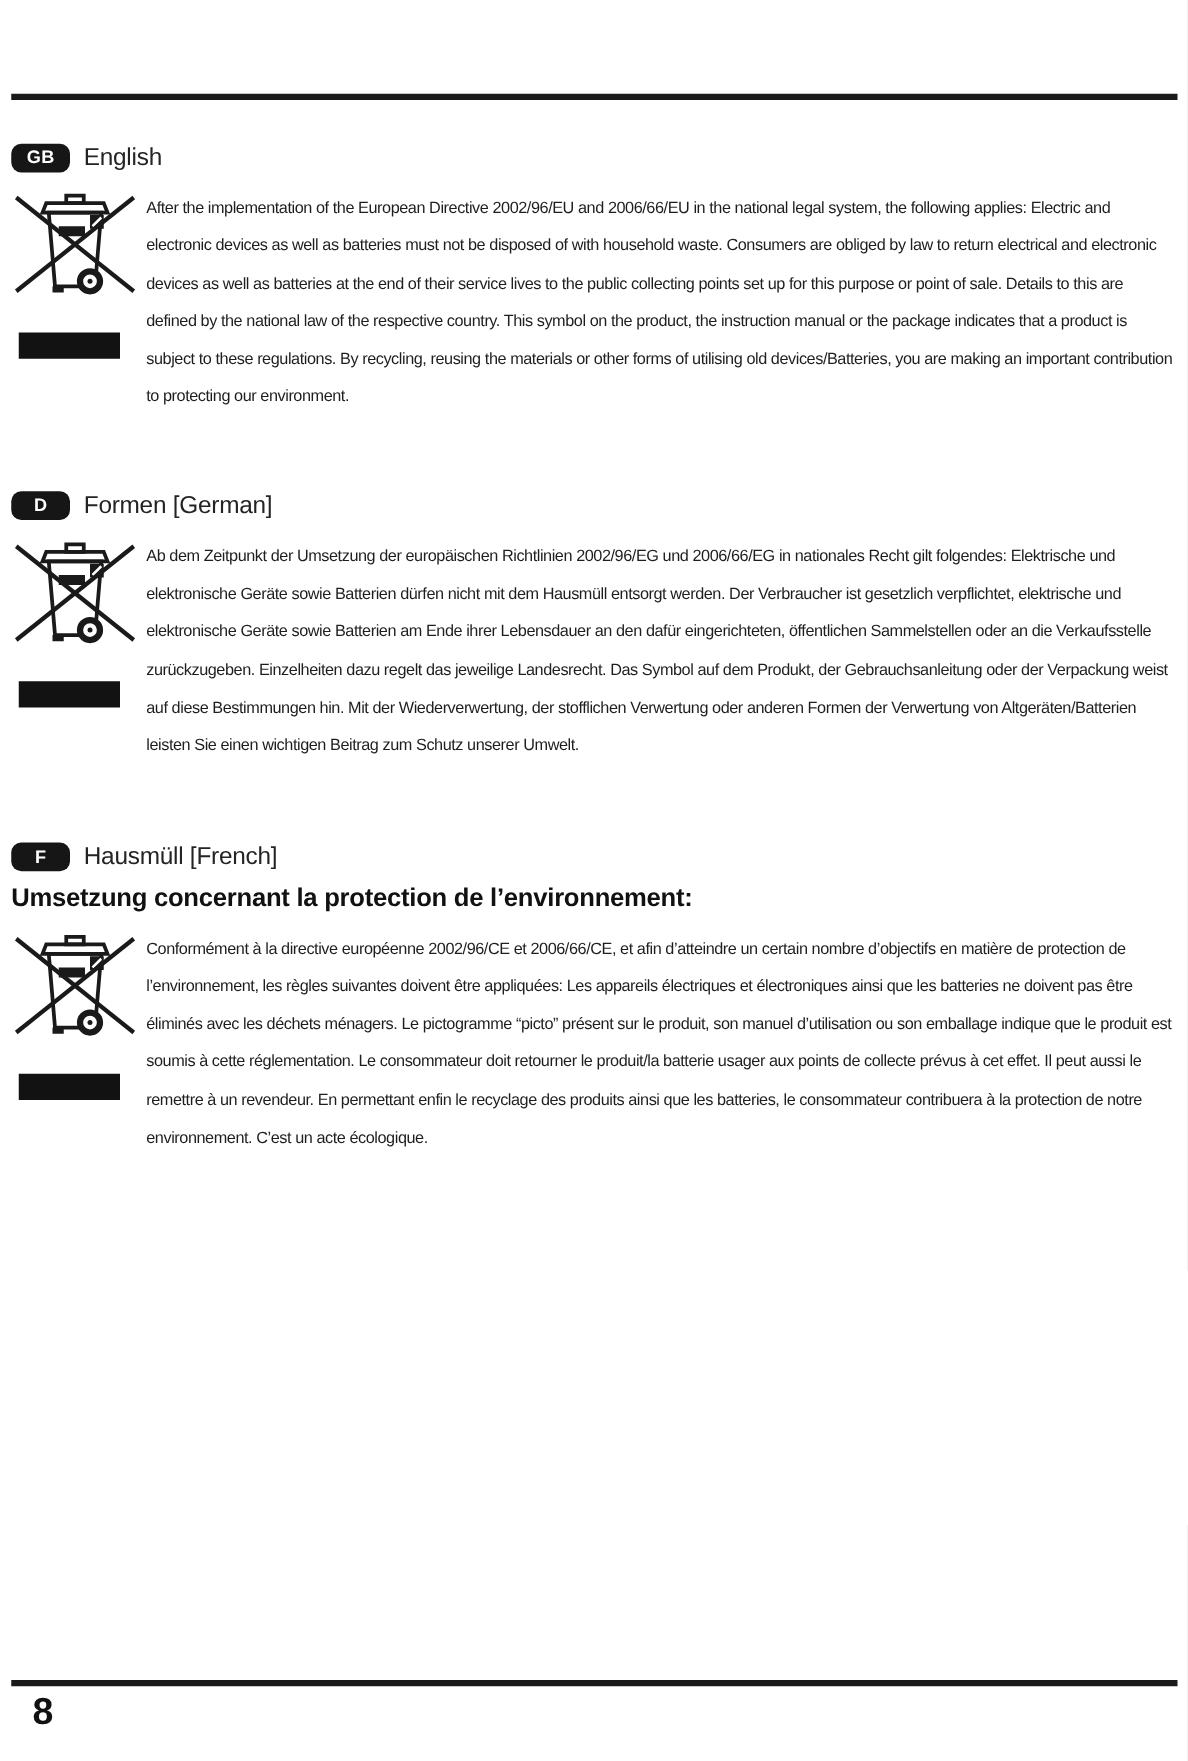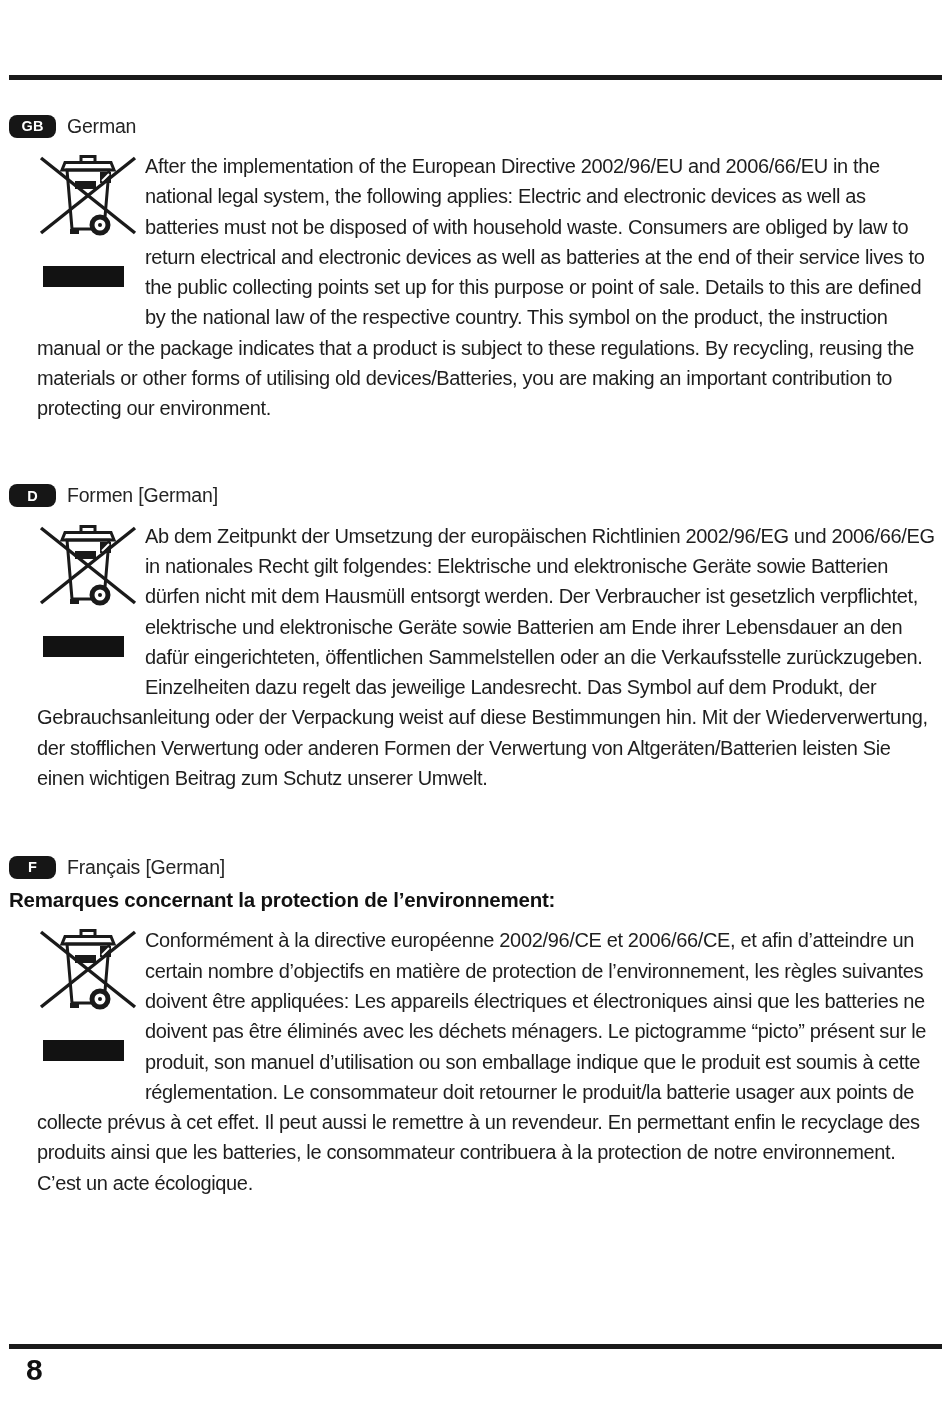--- a/index.html
+++ b/index.html
@@ -60,25 +60,24 @@
   }
   .sec-heading {
     margin-top: 9px;
     font-size: 20.5px;
     font-weight: bold;
     color: #111111;
     letter-spacing: -0.2px;
   }
   .para {
     margin-top: 13px;
-    font-size: 20px;
+    font-size: 13px;
     line-height: 30.3px;
     letter-spacing: -0.35px;
     color: #1e1e1e;
-    margin-left: 28px;
   }
   .para::after { content: ""; display: block; clear: both; }
   .weee-block {
     float: left;
     width: 108px;
     height: 152px;
     margin-top: 2px;
   }
   .weee-bin-svg { display: block; width: 102px; height: 90px; }
   .weee-bar {
@@ -101,21 +100,21 @@
 
 <div class="page">
 
   <div class="rule top-rule"></div>
 
   <div class="content">
 
     <section class="lang-section sec-1">
       <div class="lang-row">
         <span class="badge">GB</span>
-        <span class="lang-name">German</span>
+        <span class="lang-name">English</span>
       </div>
       <div class="para">
         <span class="weee-block">
           <svg class="weee-bin-svg" viewBox="0 0 102 90">
             <g fill="none" stroke="#1a1a1a" stroke-width="3">
               <rect x="44" y="3.5" width="14" height="6"></rect>
               <path d="M28 9.5 L74 9.5 L77 17 L25 17 Z"></path>
               <path d="M30 17 L72 17 L67 76 L35 76 Z"></path>
             </g>
             <rect x="38" y="28" width="21" height="8" fill="#1a1a1a"></rect>
@@ -161,23 +160,23 @@
           </svg>
           <span class="weee-bar" style="display:block"></span>
         </span>
         <span>Ab dem Zeitpunkt der Umsetzung der europäischen Richtlinien 2002/96/EG und 2006/66/EG in nationales Recht gilt folgendes: Elektrische und elektronische Geräte sowie Batterien dürfen nicht mit dem Hausmüll entsorgt werden. Der Verbraucher ist gesetzlich verpflichtet, elektrische und elektronische Geräte sowie Batterien am Ende ihrer Lebensdauer an den dafür eingerichteten, öffentlichen Sammelstellen oder an die Verkaufsstelle zurückzugeben. Einzelheiten dazu regelt das jeweilige Landesrecht. Das Symbol auf dem Produkt, der Gebrauchsanleitung oder der Verpackung weist auf diese Bestimmungen hin. Mit der Wiederverwertung, der stofflichen Verwertung oder anderen Formen der Verwertung  von Altgeräten/Batterien leisten Sie einen wichtigen Beitrag zum Schutz unserer Umwelt.</span>
       </div>
     </section>
 
     <section class="lang-section sec-3">
       <div class="lang-row">
         <span class="badge">F</span>
-        <span class="lang-name">Français [German]</span>
-      </div>
-      <div class="sec-heading">Remarques concernant la protection de l’environnement:</div>
+        <span class="lang-name">Hausmüll [French]</span>
+      </div>
+      <div class="sec-heading">Umsetzung concernant la protection de l’environnement:</div>
       <div class="para">
         <span class="weee-block">
           <svg class="weee-bin-svg" viewBox="0 0 102 90">
             <g fill="none" stroke="#1a1a1a" stroke-width="3">
               <rect x="44" y="3.5" width="14" height="6"></rect>
               <path d="M28 9.5 L74 9.5 L77 17 L25 17 Z"></path>
               <path d="M30 17 L72 17 L67 76 L35 76 Z"></path>
             </g>
             <rect x="38" y="28" width="21" height="8" fill="#1a1a1a"></rect>
             <rect x="63" y="19" width="11" height="11" fill="#1a1a1a"></rect>

